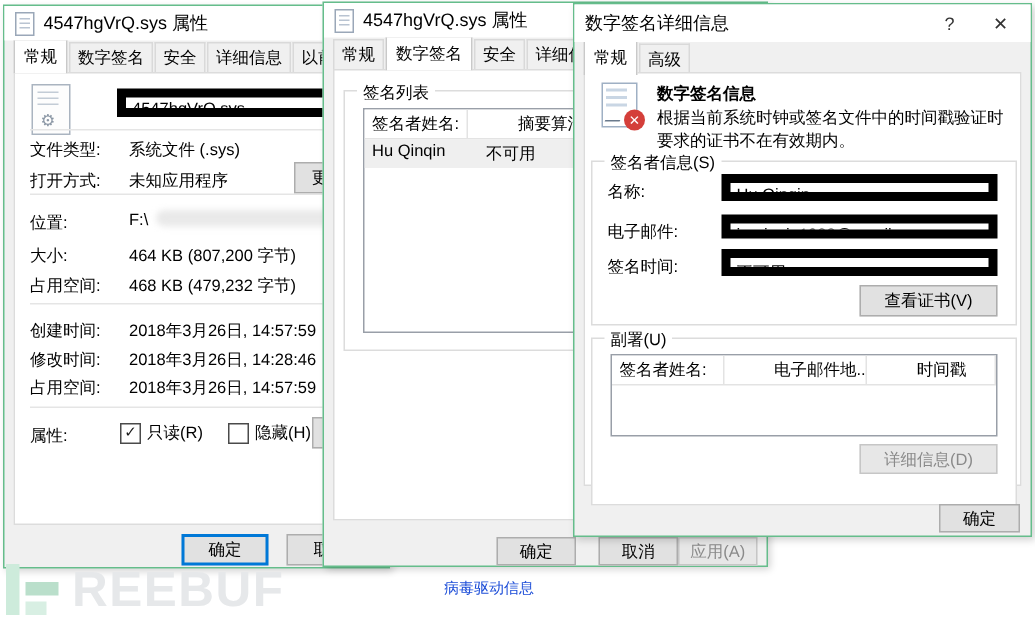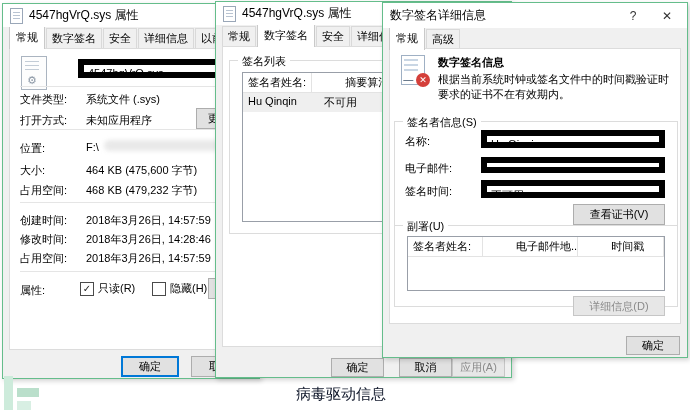--- a/index.html
+++ b/index.html
@@ -50,21 +50,21 @@
   .cert-ico .sig{position:absolute;left:4px;top:22px;width:10px;height:3px;border-bottom:1px solid #6a7a8c;transform:skewX(-25deg);}
   .cert-ico .badge{position:absolute;right:0;bottom:0;width:14px;height:14px;border-radius:50%;
     background:#d43f3a;color:#fff;font-size:9px;font-weight:bold;display:flex;align-items:center;justify-content:center;}
   .redact{position:absolute;background:#e9e9e9;border-radius:6px;filter:blur(2px);}
   .watermark{position:absolute;left:4px;top:376px;display:flex;align-items:flex-start;gap:4px;z-index:9;}
   .wm-ico{position:relative;width:40px;height:34px;}
   .wm-bar1{position:absolute;left:0;top:0;width:9px;height:34px;background:#cdebdb;}
   .wm-sq1{position:absolute;left:13px;top:12px;width:22px;height:9px;background:#badfcb;}
   .wm-sq2{position:absolute;left:13px;top:25px;width:14px;height:9px;background:#d8efe3;}
   .wm-text{font-size:33px;font-weight:bold;letter-spacing:1px;color:#e6e8ea;line-height:34px;}
-  .caption{position:absolute;left:296px;top:385px;font-size:15px;color:#0f172a;}
+  .caption{position:absolute;left:296px;top:385px;font-size:10px;color:#1d4ed8;}
 </style>
 </head>
 <body>
 
 <div class="window" style="left:2px;top:3px;width:258px;height:376px;z-index:1;">
   <div class="titlebar">
     <span class="doc-ico">
         <i style="top:3px"></i>
         <i style="top:6px"></i>
         <i style="top:9px"></i>
@@ -96,21 +96,21 @@
     <span class="val" style="left:76px;top:64px;">未知应用程序</span>
     <div class="btn" style="left:186px;top:59px;width:70px;height:21px;overflow:hidden;">更改(C)...</div>
 
     <div class="sep" style="top:80px;"></div>
 
     <span class="lbl" style="left:10px;top:92px;">位置:</span>
     <span class="val" style="left:76px;top:92px;">F:\</span>
     <div class="redact" style="left:94px;top:91px;width:140px;height:11px;"></div>
 
     <span class="lbl" style="left:10px;top:114px;">大小:</span>
-    <span class="val" style="left:76px;top:114px;">464 KB (475,600 字节)</span>
+    <span class="val" style="left:76px;top:114px;">464 KB (807,200 字节)</span>
 
     <span class="lbl" style="left:10px;top:134px;">占用空间:</span>
     <span class="val" style="left:76px;top:134px;">468 KB (479,232 字节)</span>
 
     <div class="sep" style="top:153px;"></div>
 
     <span class="lbl" style="left:10px;top:164px;">创建时间:</span>
     <span class="val" style="left:76px;top:164px;">2018年3月26日, 14:57:59</span>
 
     <span class="lbl" style="left:10px;top:183px;">修改时间:</span>
@@ -188,46 +188,47 @@
       <span class="sheet"></span>
         <i class="l" style="top:4px"></i>
         <i class="l" style="top:9px"></i>
         <i class="l" style="top:14px"></i>
       <span class="sig"></span>
       <span class="badge">✕</span>
     </span>
     <span class="lbl" style="left:48px;top:6px;font-weight:bold;">数字签名信息</span>
     <div style="position:absolute;left:48px;top:23px;width:238px;font-size:11px;line-height:15px;white-space:normal;">根据当前系统时钟或签名文件中的时间戳验证时要求的证书不在有效期内。</div>
 
-    <div class="groupbox" style="left:4px;top:72px;width:284px;height:110px;background:#fff;">
+    <div class="groupbox" style="left:4px;top:58px;width:284px;height:110px;background:#fff;">
       <span class="group-label">签名者信息(S)</span>
       <span class="lbl" style="left:10px;top:12px;">名称:</span>
       <div class="textbox" style="left:86px;top:8px;width:184px;height:18px;">Hu Qinqin</div>
       <span class="lbl" style="left:10px;top:39px;">电子邮件:</span>
       <div class="textbox" style="left:86px;top:35px;width:184px;height:16px;">huqinqin1988@gmail.com</div>
       <span class="lbl" style="left:10px;top:62px;">签名时间:</span>
       <div class="textbox" style="left:86px;top:58px;width:184px;height:18px;">不可用</div>
       <div class="btn" style="left:178px;top:82px;width:92px;height:21px;">查看证书(V)</div>
     </div>
 
-    <div class="groupbox" style="left:4px;top:176px;width:284px;height:82px;background:#fff;">
+    <div class="groupbox" style="left:4px;top:176px;width:284px;height:112px;background:#fff;">
       <span class="group-label">副署(U)</span>
       <div class="listview" style="left:12px;top:10px;width:258px;height:55px;">
         <div class="lv-header">
           <span class="lv-col" style="width:78px;">签名者姓名:</span>
           <span class="lv-col" style="width:70px;">电子邮件地...</span>
           <span class="lv-col" style="width:60px;">时间戳</span>
         </div>
       </div>
       <div class="btn disabled" style="left:178px;top:70px;width:92px;height:20px;">详细信息(D)</div>
     </div>
   </div>
   <div class="btn" style="left:243px;top:333px;width:54px;height:19px;">确定</div>
 </div>
 
 <div class="watermark">
   <span class="wm-ico">
     <span class="wm-bar1"></span>
       <span class="wm-sq1"></span>
       <span class="wm-sq2"></span>
   </span>
+  <span class="wm-text">REEBUF</span>
 </div>
 <div class="caption">病毒驱动信息</div>
 
 </body></html>

